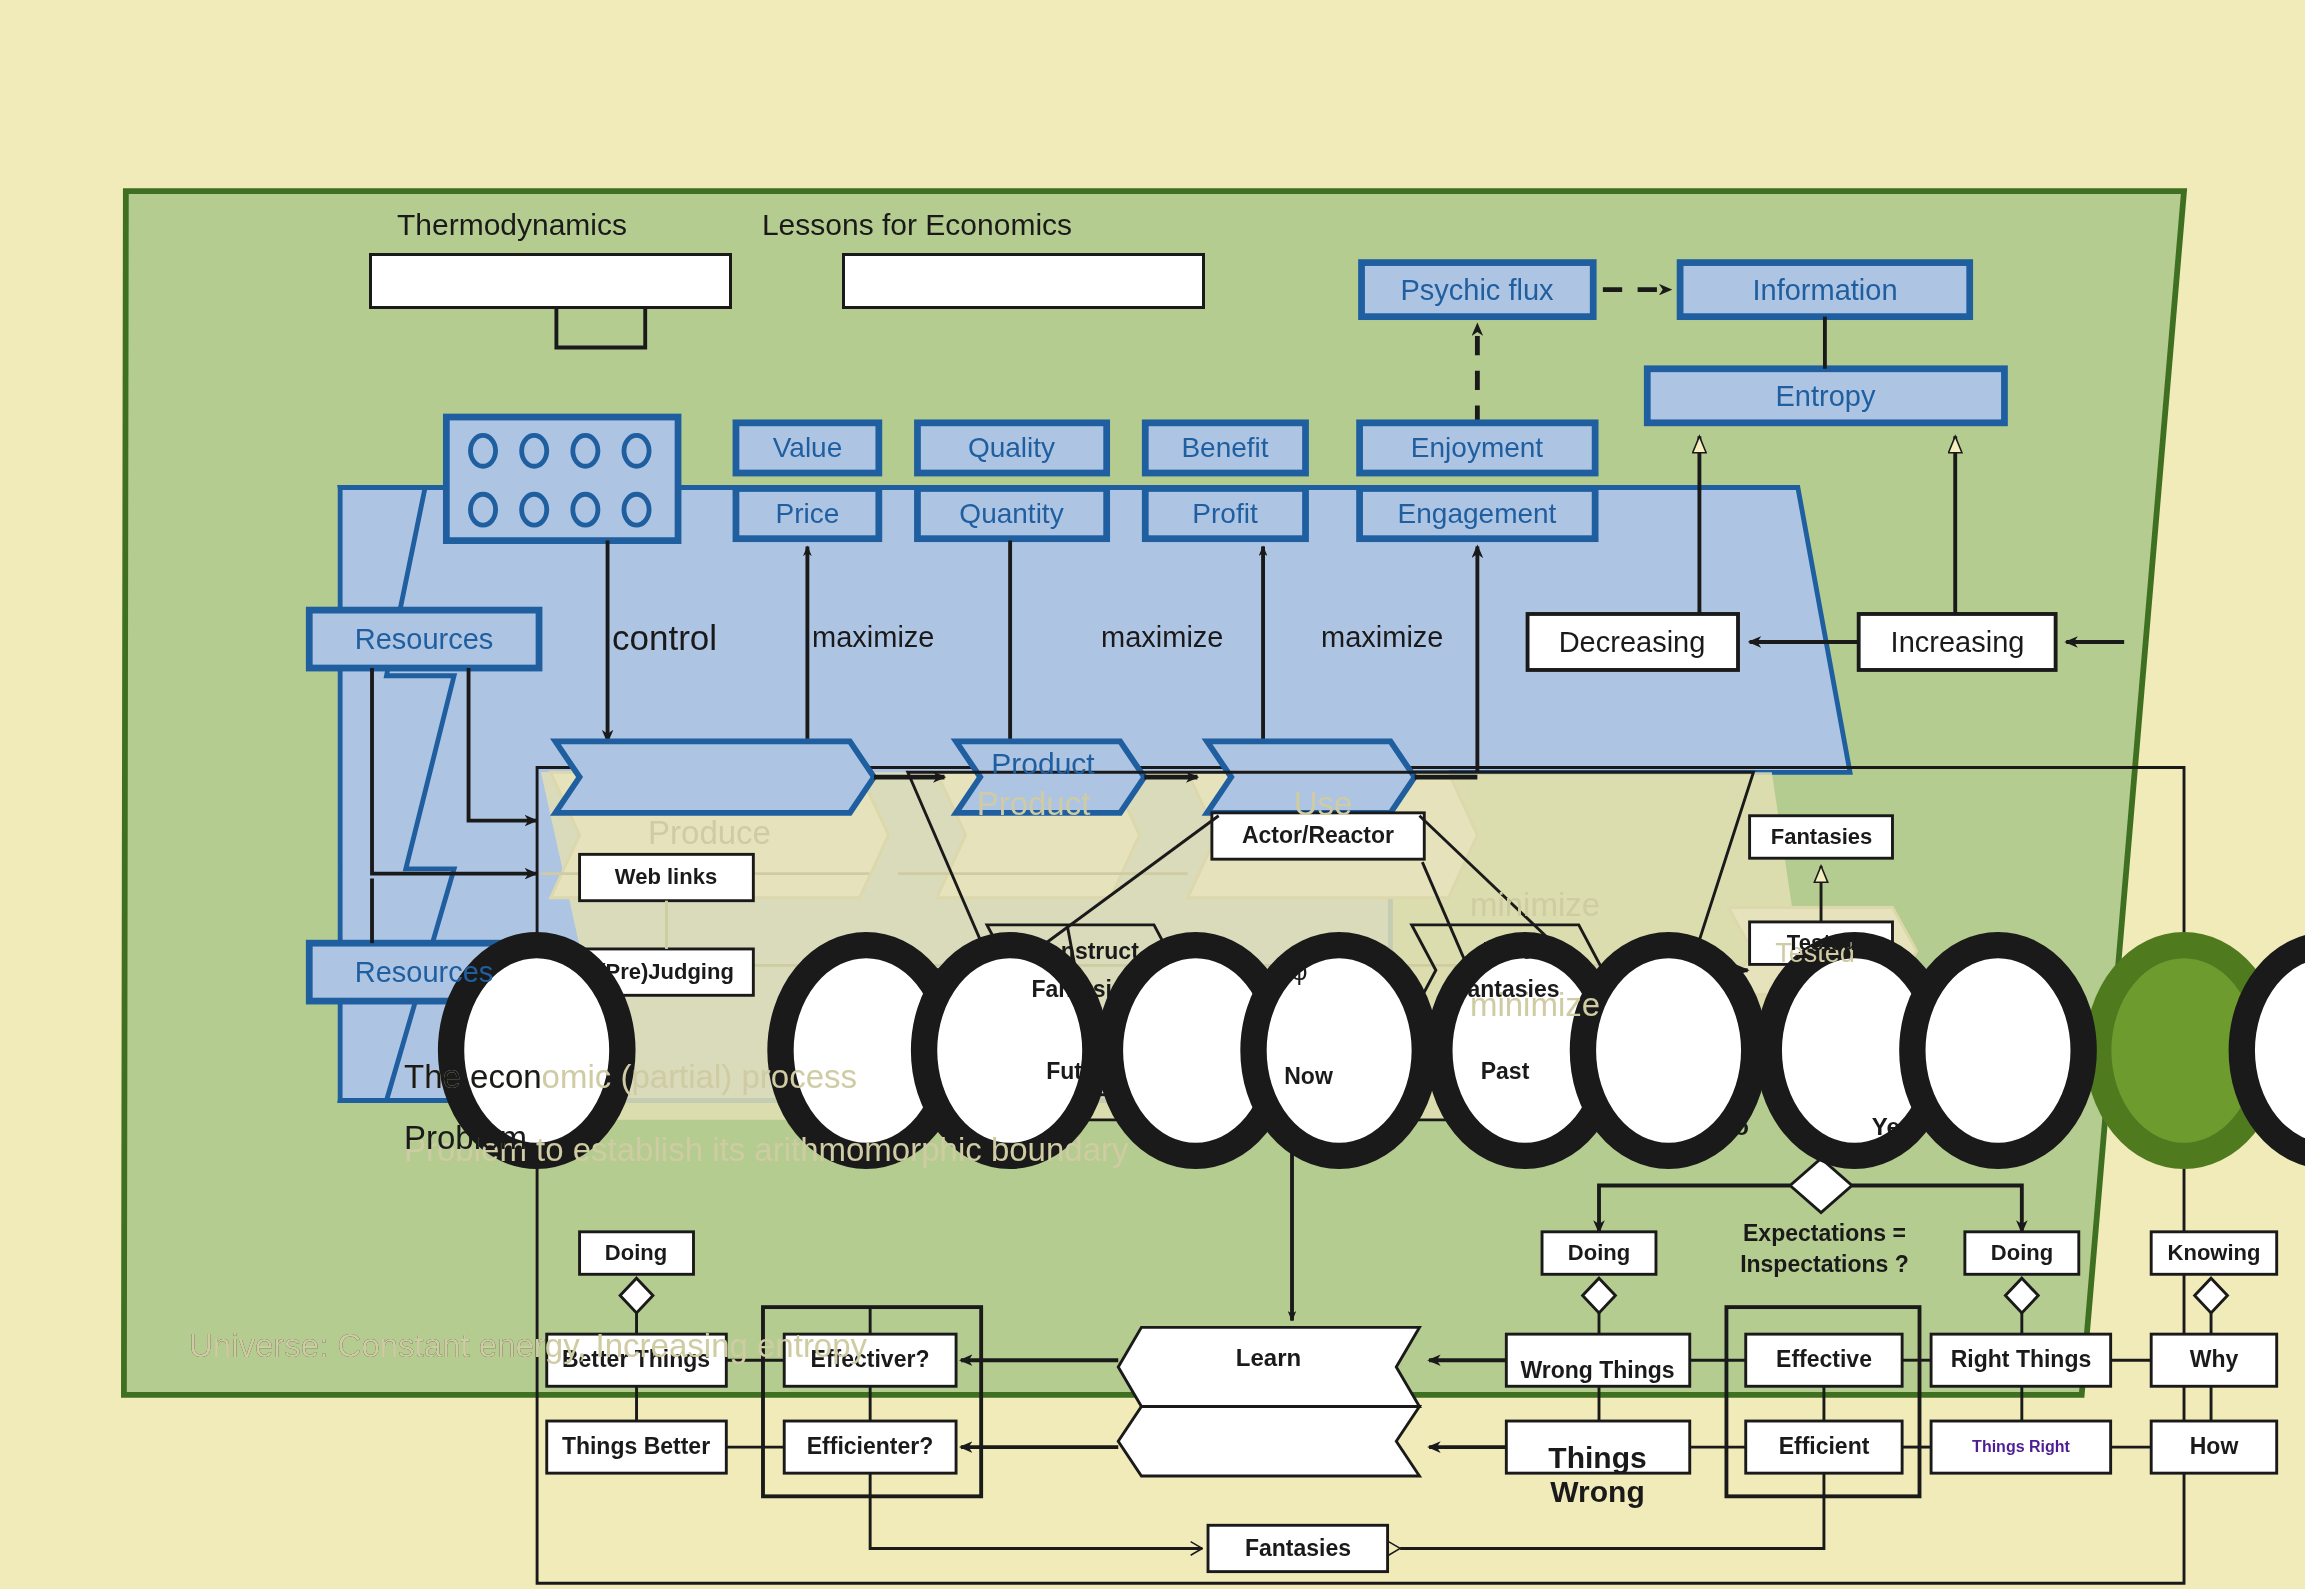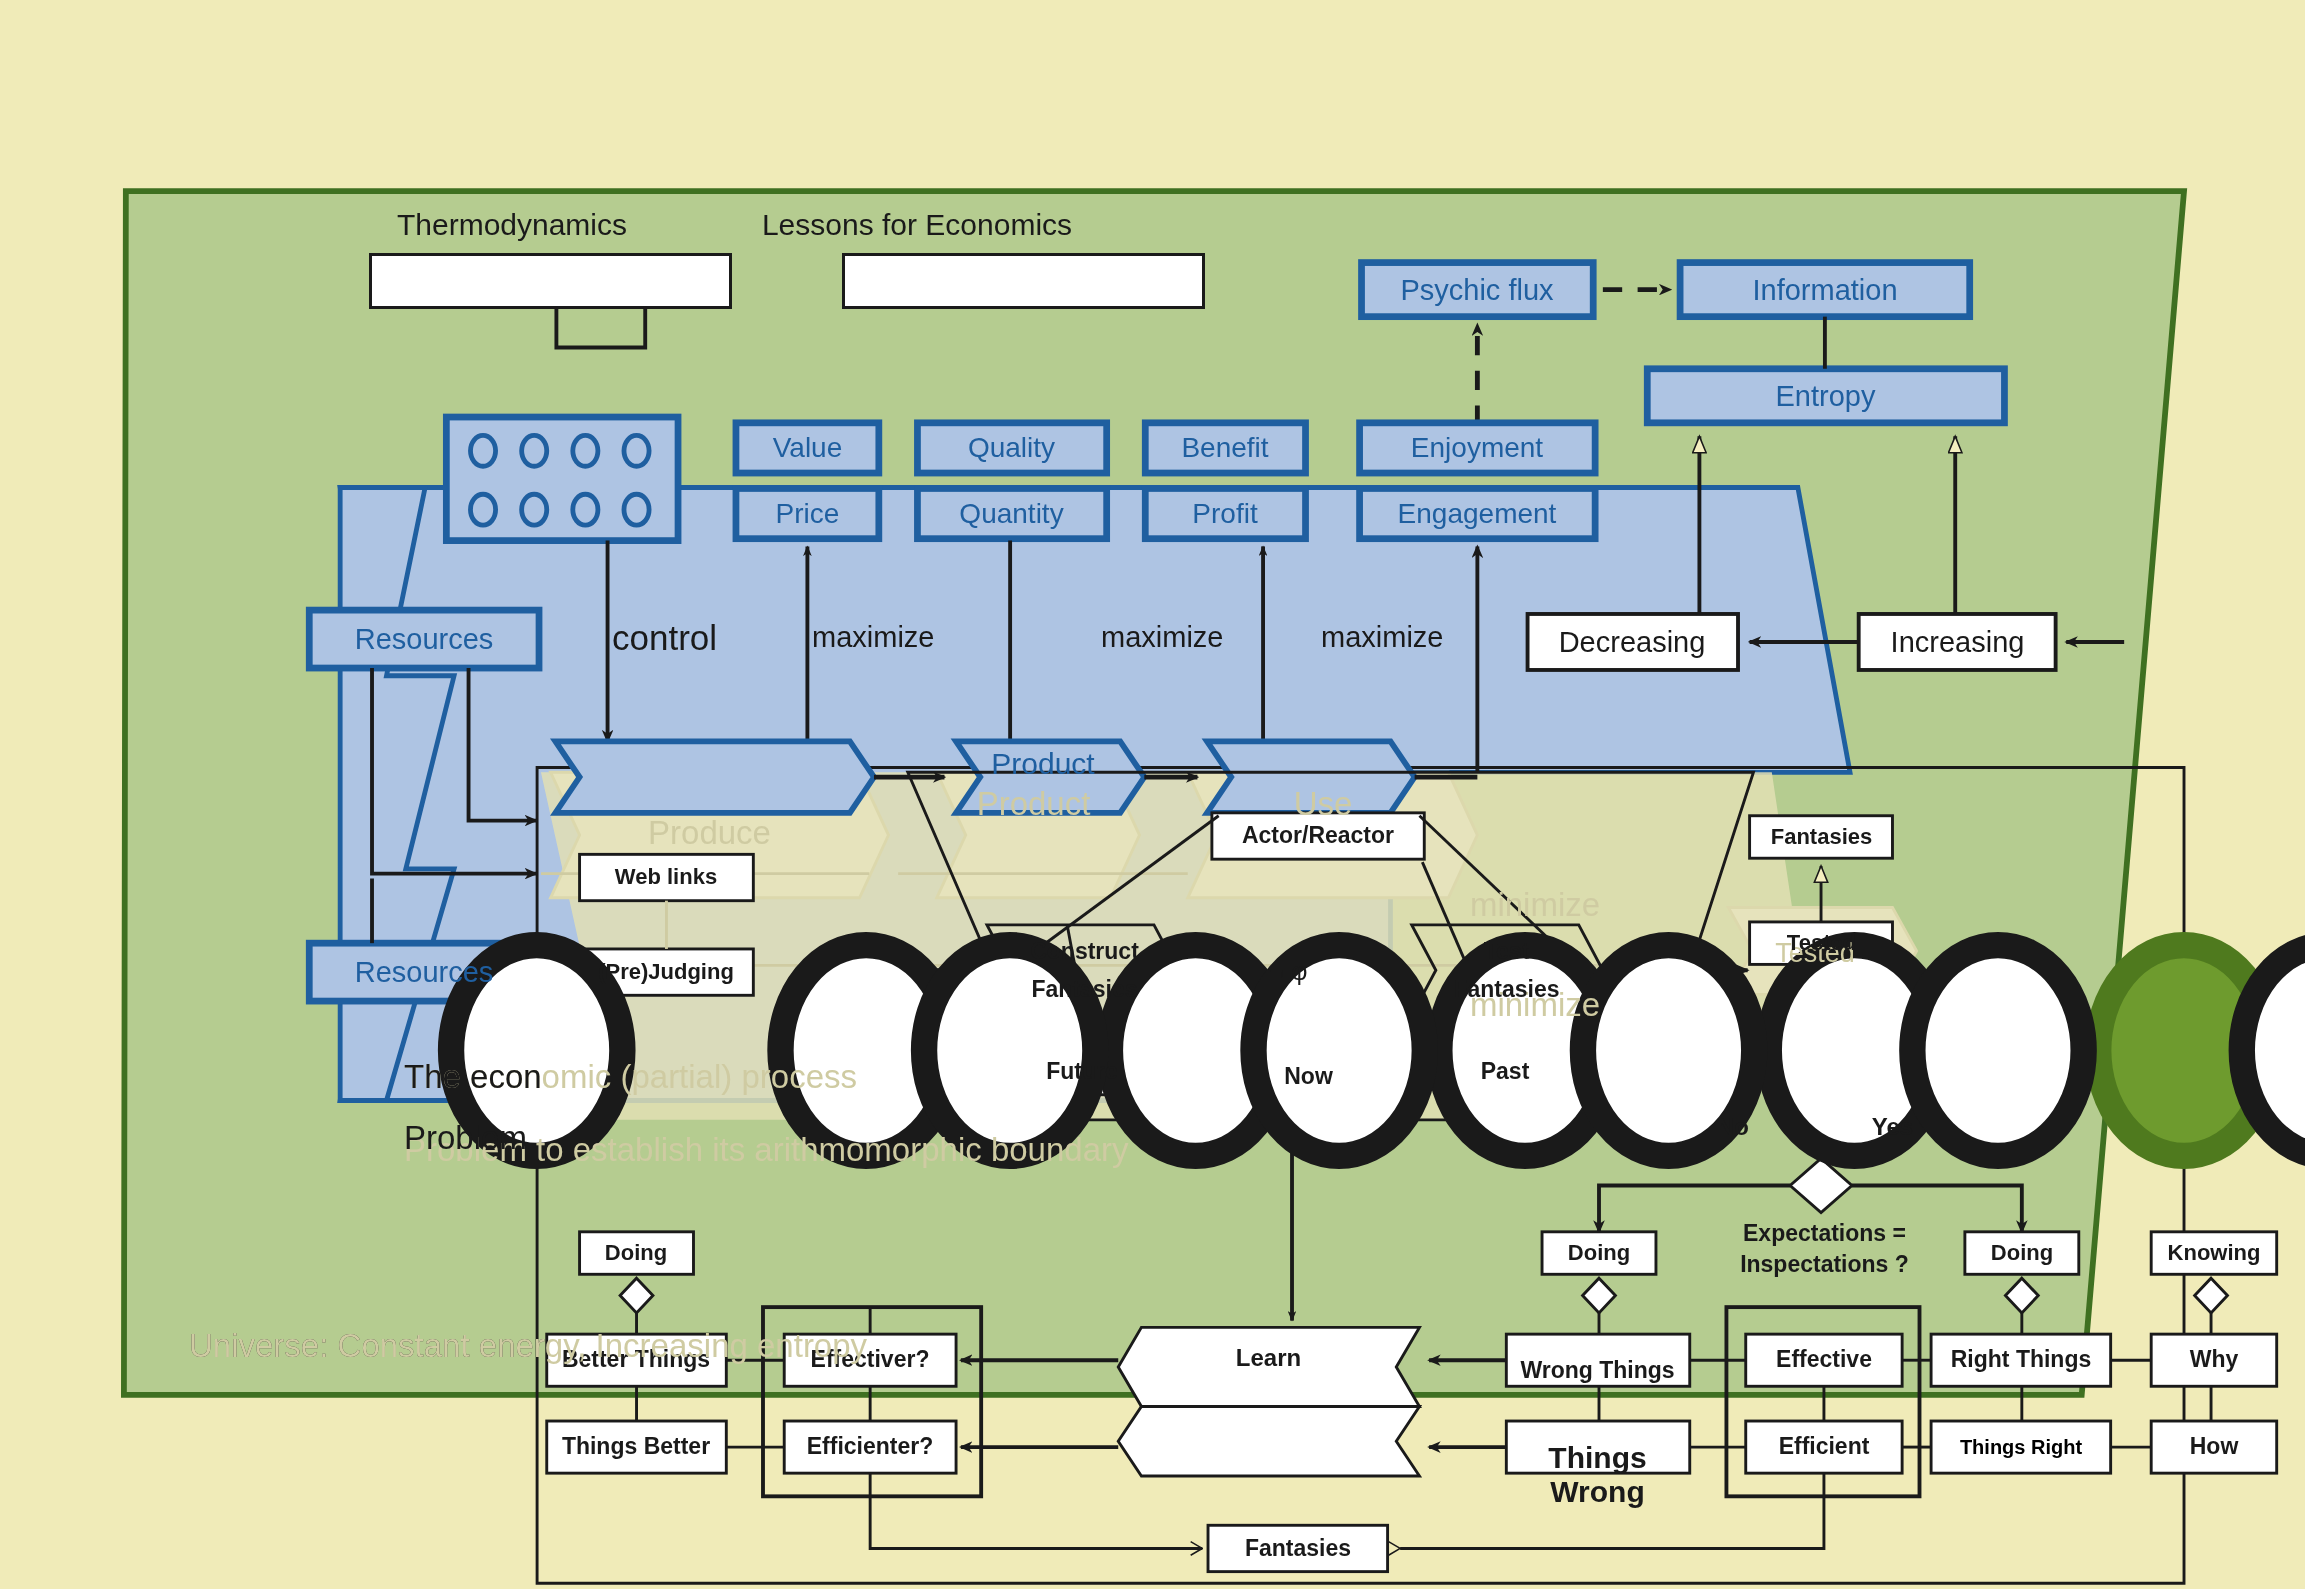--- a/index.html
+++ b/index.html
@@ -319,21 +319,21 @@
 <div class="lbl" style="left:546px;top:1334px;width:180px;height:52px;font-size:23px;color:#1A1A1A;font-weight:bold;">Better Things</div>
 <div class="lbl" style="left:546px;top:1421px;width:180px;height:52px;font-size:23px;color:#1A1A1A;font-weight:bold;">Things Better</div>
 <div class="lbl" style="left:784px;top:1334px;width:172px;height:52px;font-size:23px;color:#1A1A1A;font-weight:bold;">Effectiver?</div>
 <div class="lbl" style="left:784px;top:1421px;width:172px;height:52px;font-size:23px;color:#1A1A1A;font-weight:bold;">Efficienter?</div>
 <div class="lbl" style="left:1118px;top:1334px;width:301px;height:48px;font-size:24px;color:#1A1A1A;font-weight:bold;">Learn</div>
 <div class="lbl" style="left:1506px;top:1334px;width:183px;height:52px;font-size:23px;color:#1A1A1A;font-weight:bold;margin-top:11px;">Wrong Things</div>
 <div class="lbl" style="left:1506px;top:1421px;width:183px;height:52px;font-size:30px;color:#1A1A1A;font-weight:bold;margin-top:28px;">Things Wrong</div>
 <div class="lbl" style="left:1746px;top:1334px;width:156px;height:52px;font-size:23px;color:#1A1A1A;font-weight:bold;">Effective</div>
 <div class="lbl" style="left:1746px;top:1421px;width:156px;height:52px;font-size:23px;color:#1A1A1A;font-weight:bold;">Efficient</div>
 <div class="lbl" style="left:1931px;top:1334px;width:180px;height:52px;font-size:23px;color:#1A1A1A;font-weight:bold;">Right Things</div>
-<div class="lbl" style="left:1931px;top:1421px;width:180px;height:52px;font-size:20px;color:#000000;font-weight:bold;">Things Right</div>
+<div class="lbl" style="left:1931px;top:1421px;width:180px;height:52px;font-size:16px;color:#4c1d95;font-weight:bold;">Things Right</div>
 <div class="lbl" style="left:2151px;top:1334px;width:126px;height:52px;font-size:23px;color:#1A1A1A;font-weight:bold;">Why</div>
 <div class="lbl" style="left:2151px;top:1421px;width:126px;height:52px;font-size:23px;color:#1A1A1A;font-weight:bold;">How</div>
 <div class="lbl" style="left:1208px;top:1526px;width:180px;height:46px;font-size:23px;color:#1A1A1A;font-weight:bold;">Fantasies</div>
 
 <div class="lbl" style="left:404px;top:1054px;width:734px;height:46px;font-size:33px;color:#CFCBA2;justify-content:flex-start;">The economic (partial) process</div>
 <div class="lbl" style="left:404px;top:1115px;width:1062px;height:46px;font-size:33px;color:#CFCBA2;justify-content:flex-start;margin-top:12px;">Problem to establish its arithmomorphic boundary</div>
 <div class="lbl" style="left:404px;top:1054px;width:154px;height:46px;font-size:33px;color:#1A1A1A;justify-content:flex-start;">The econ</div>
 <div class="lbl" style="left:404px;top:1115px;width:154px;height:46px;font-size:33px;color:#1A1A1A;justify-content:flex-start;">Problem</div>
 
 <div class="lbl" style="left:189px;top:1323px;width:357px;height:46px;font-size:33px;color:#1A1A1A;justify-content:flex-start;overflow:hidden;">Universe: Constant ener</div>

